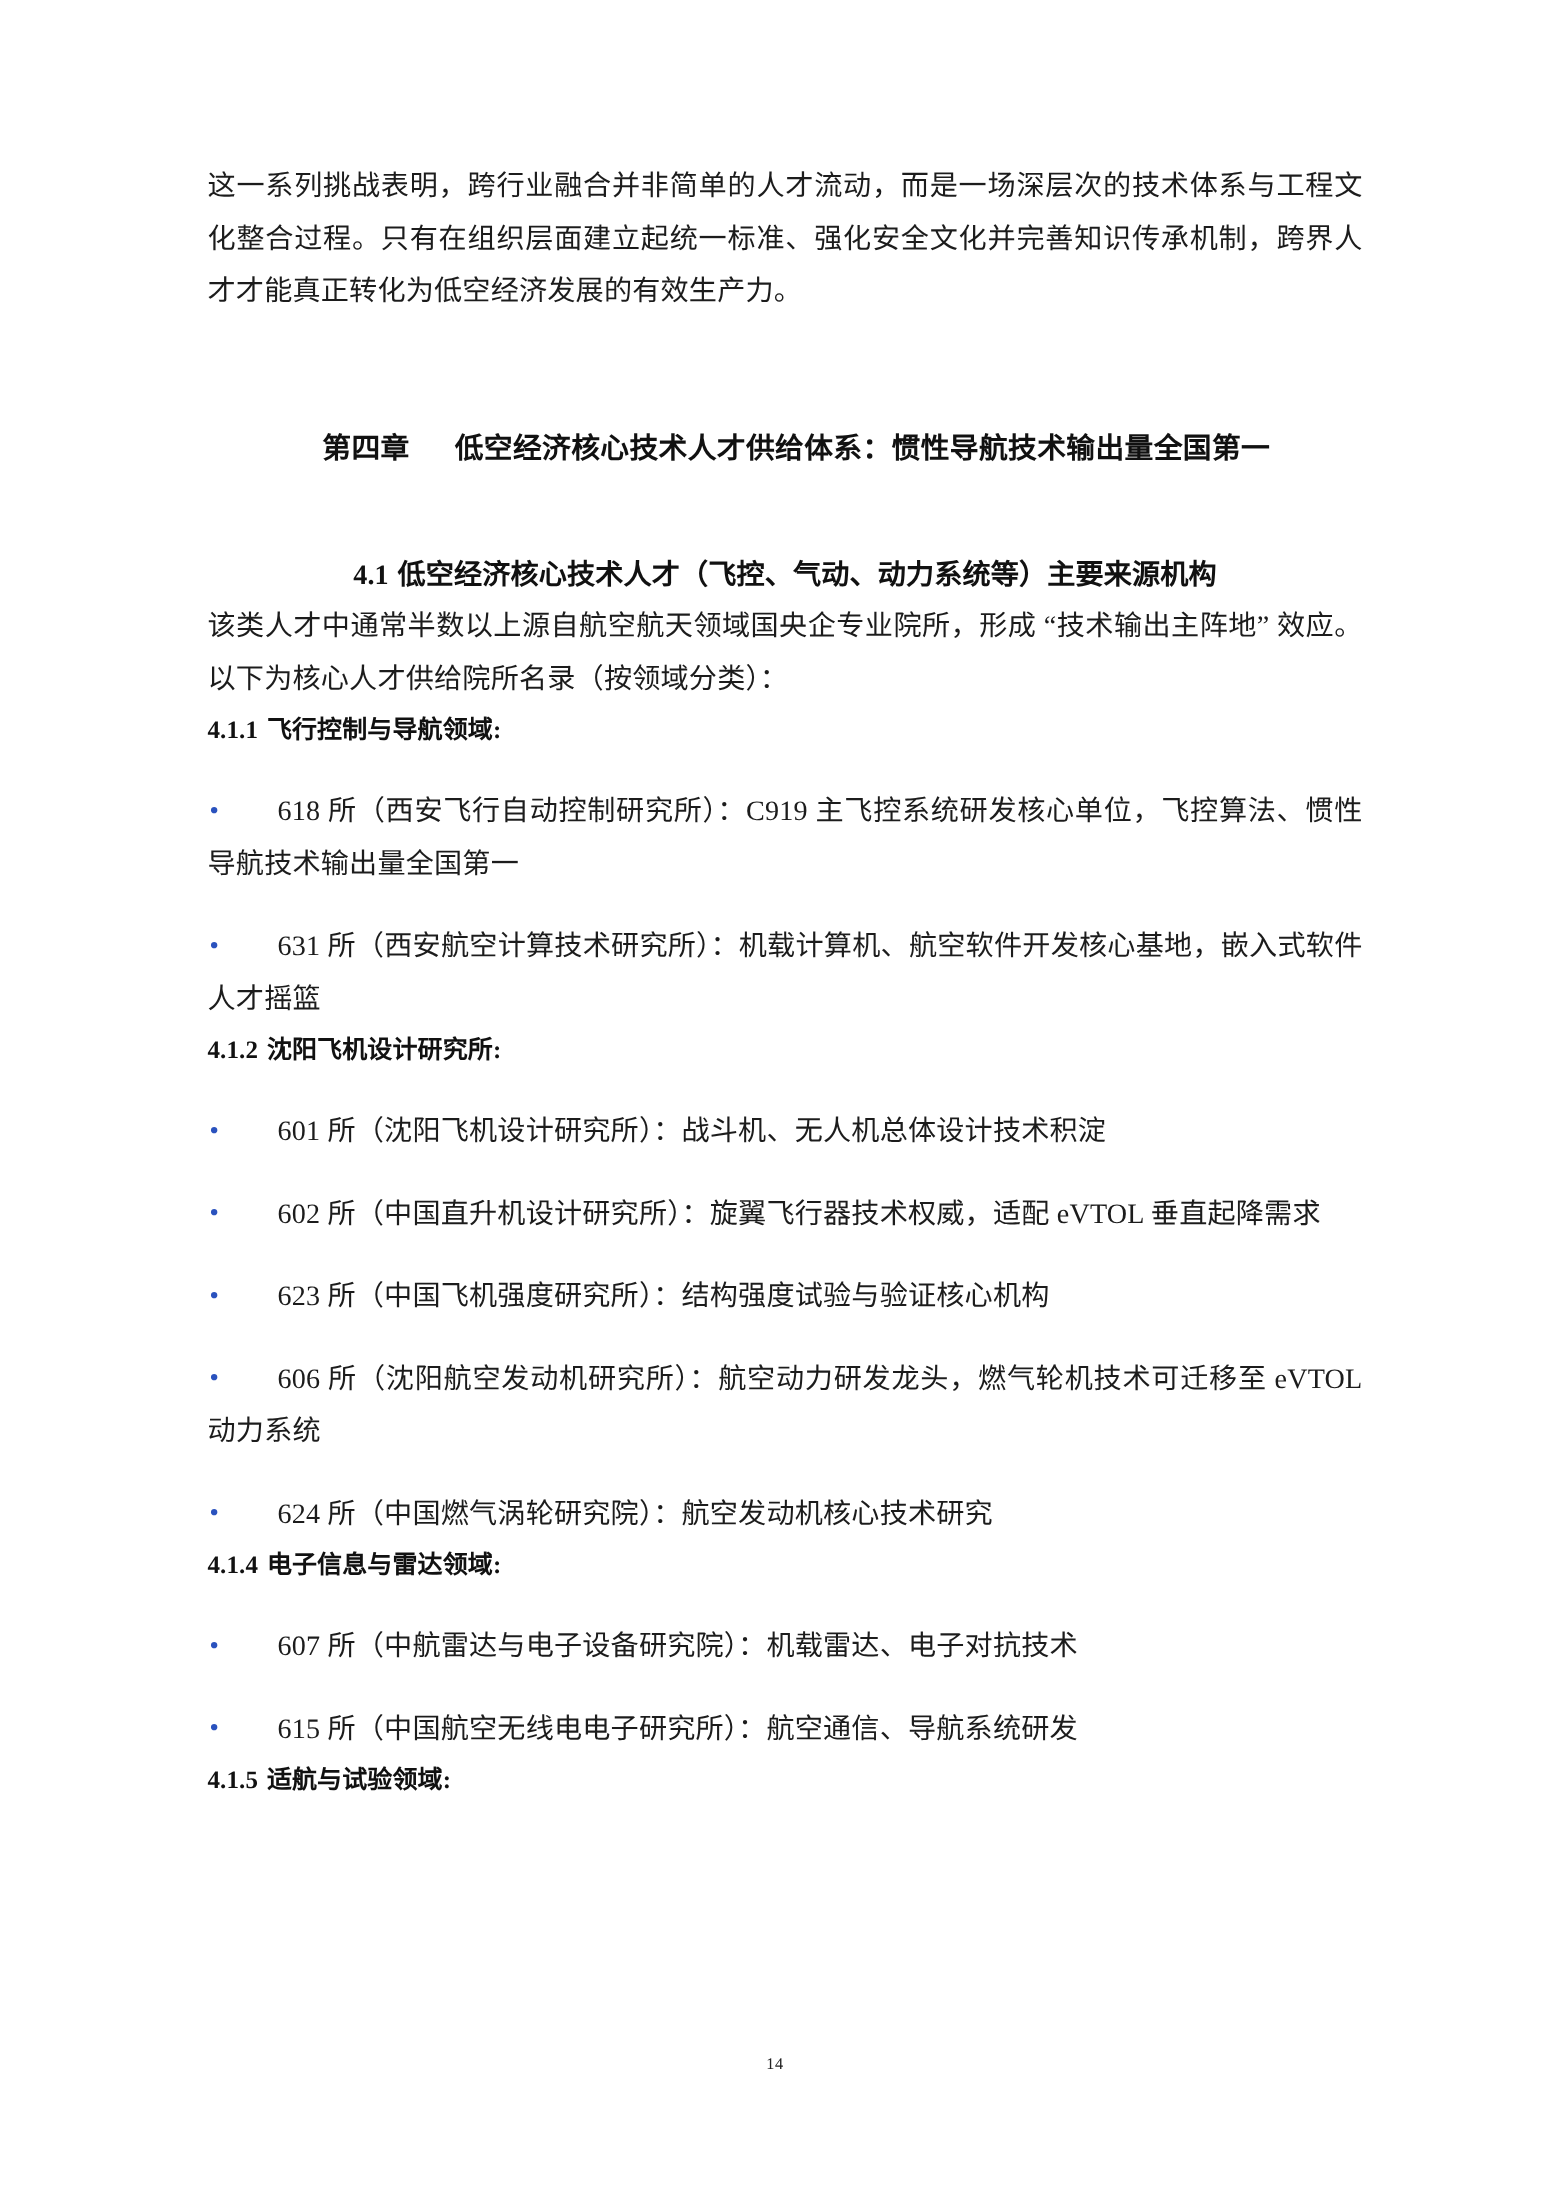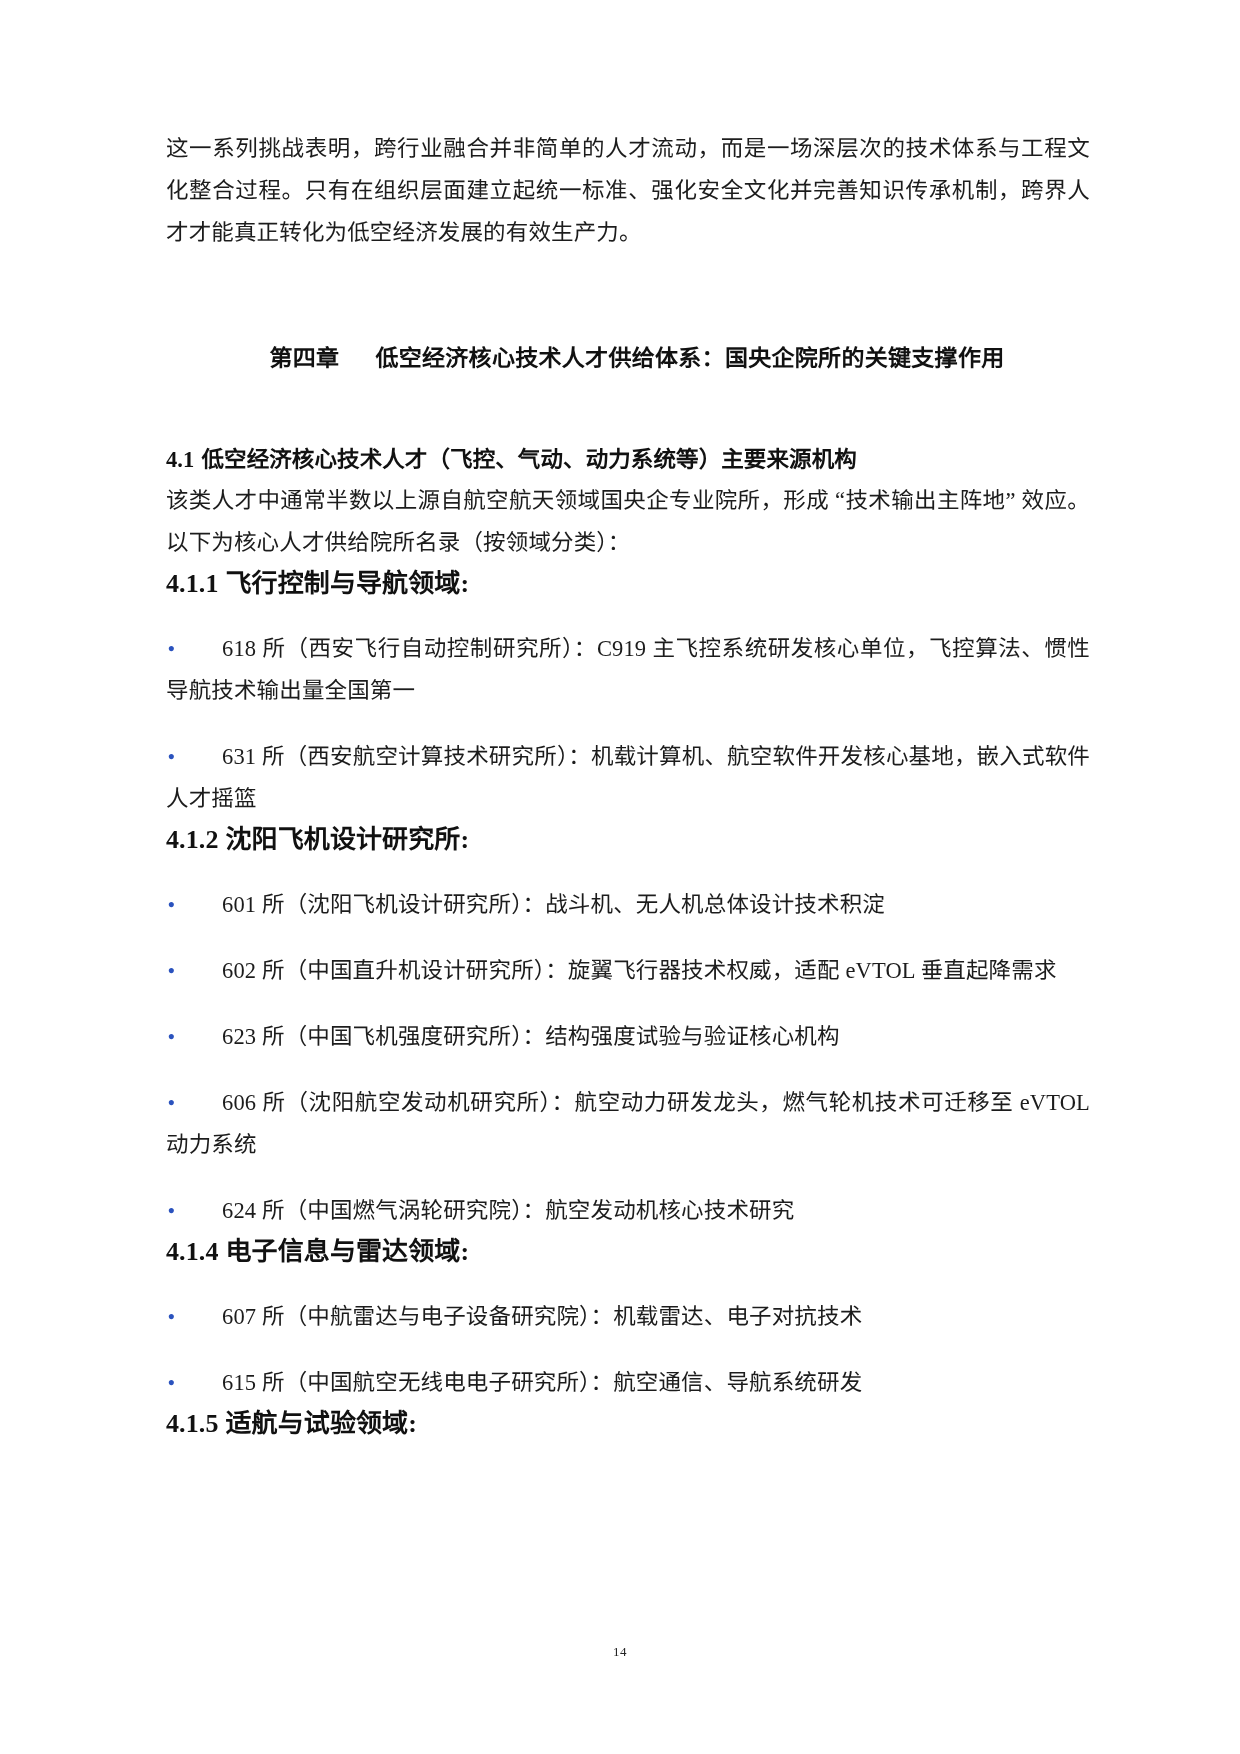--- a/index.html
+++ b/index.html
@@ -55,23 +55,24 @@
   .chapter-heading .ch-num { margin-right: 36px; }
 
   
   .h2 {
     font-size: 22.5px;
     font-weight: bold;
     line-height: 40px;
     letter-spacing: 0.1px;
     color: #111111;
     margin: 0;
+    text-align: center;
   }
   .h3 {
-    font-size: 26px;
+    font-size: 20px;
     font-weight: bold;
     line-height: 40px;
     letter-spacing: 0.1px;
     color: #111111;
     margin: 0;
   }
   .h2 .num, .h3 .num {
     font-family: "Liberation Serif", "DejaVu Serif", serif;
     margin-right: 7px;
   }
@@ -123,21 +124,21 @@
 
 <div class="page">
 
   <div class="content">
 
     <p class="para">这一系列挑战表明，跨行业融合并非简单的人才流动，而是一场深层次的技术体系与工程文化整合过程。只有在组织层面建立起统一标准、强化安全文化并完善知识传承机制，跨界人才才能真正转化为低空经济发展的有效生产力。</p>
 
     <div class="spacer-lg"></div>
 
     <h1 class="chapter-heading">
-      <span class="ch-num">第四章</span><span>低空经济核心技术人才供给体系：国央企院所的关键支撑作用</span>
+      <span class="ch-num">第四章</span><span>低空经济核心技术人才供给体系：惯性导航技术输出量全国第一</span>
     </h1>
 
     <div class="spacer-md"></div>
 
 
     <h2 class="h2">
       <span class="num">4.1</span><span>低空经济核心技术人才（飞控、气动、动力系统等）主要来源机构</span>
     </h2>
 
     <p class="para">该类人才中通常半数以上源自航空航天领域国央企专业院所，形成 “技术输出主阵地” 效应。  以下为核心人才供给院所名录（按领域分类）：</p>

